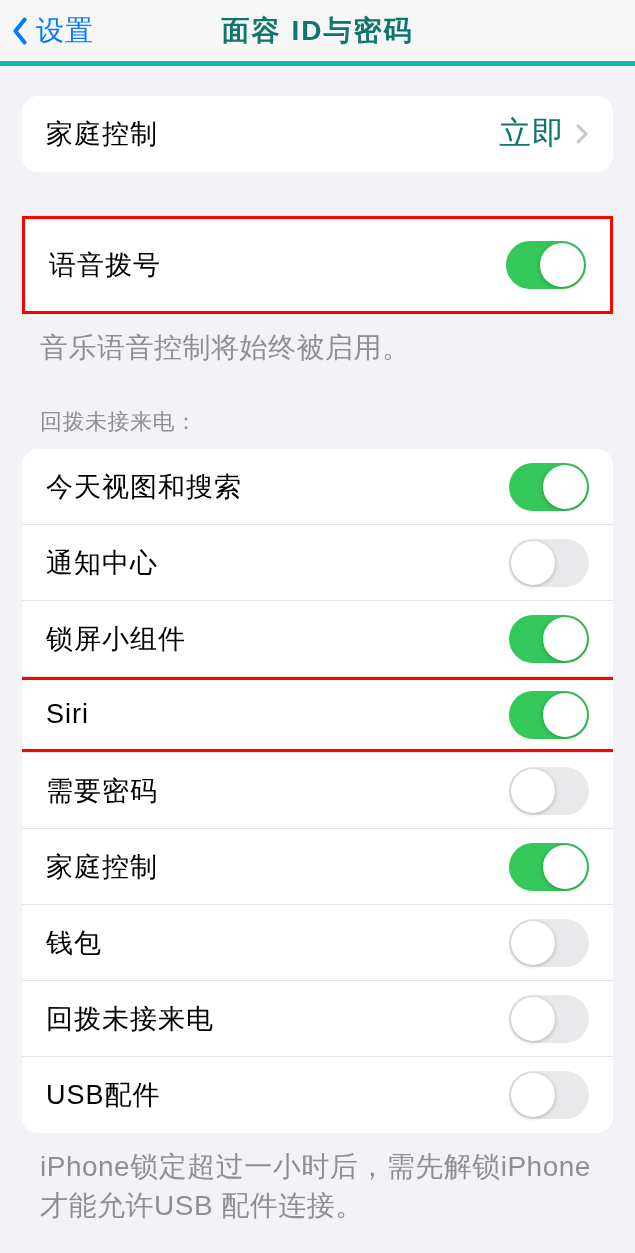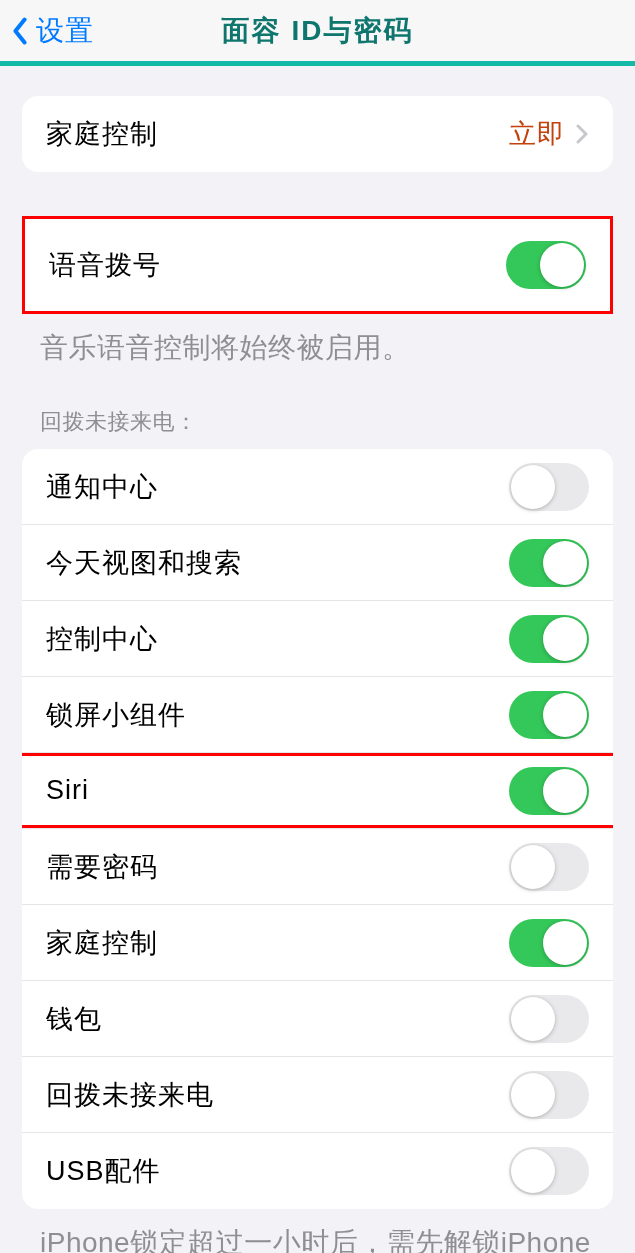--- a/index.html
+++ b/index.html
@@ -78,22 +78,22 @@
     .group .row:last-child {
       border-bottom: none;
     }
     .row-label {
       flex: 1;
       font-size: 27px;
       color: #000;
       letter-spacing: 1px;
     }
     .row-value {
-      font-size: 27px;
-      color: #c2410c;
+      font-size: 32px;
+      color: #0f766e;
       letter-spacing: 1px;
       margin-right: 10px;
     }
     .chevron-right {
       width: 14px;
       height: 22px;
       display: inline-flex;
       align-items: center;
       justify-content: center;
     }
@@ -205,34 +205,28 @@
       <div class="toggle on">
           <div class="knob"></div>
         </div>
     </div>
   </div>
   <div class="footer-text">音乐语音控制将始终被启用。</div>
 
   <div class="header-text">回拨未接来电：</div>
   <div class="group" id="lock-access-group">
       <div class="row">
+        <div class="row-label">今天视图和搜索</div>
+        <div class="toggle on">
+          <div class="knob"></div>
+        </div>
+      </div>
+      <div class="row">
         <div class="row-label">通知中心</div>
         <div class="toggle off">
-          <div class="knob"></div>
-        </div>
-      </div>
-      <div class="row">
-        <div class="row-label">今天视图和搜索</div>
-        <div class="toggle on">
-          <div class="knob"></div>
-        </div>
-      </div>
-      <div class="row">
-        <div class="row-label">控制中心</div>
-        <div class="toggle on">
           <div class="knob"></div>
         </div>
       </div>
       <div class="row">
         <div class="row-label">锁屏小组件</div>
         <div class="toggle on">
           <div class="knob"></div>
         </div>
       </div>
       <div class="row highlight-inner">

